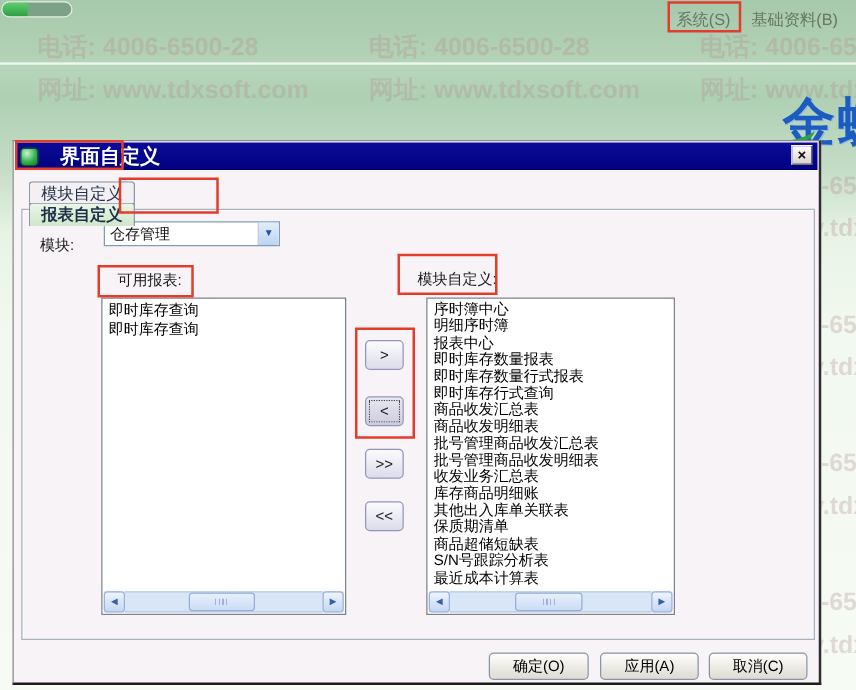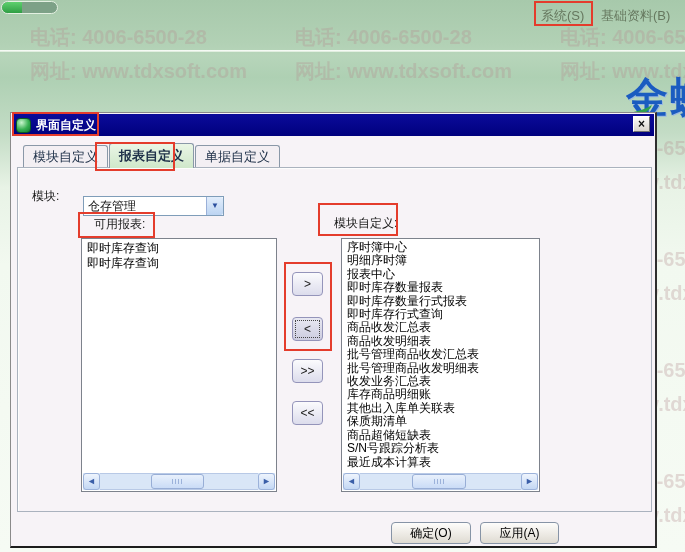--- a/index.html
+++ b/index.html
@@ -30,38 +30,38 @@
     white-space:nowrap; pointer-events:none; }
   
   .anno{ position:absolute; border:2px solid #e43c2c; pointer-events:none; z-index:50; }
   
   .dialog{ position:absolute; left:10px; top:112px; width:647px; height:436px;
     background:#f7f3f7; border:1px solid #8a8a8a; border-right:2px solid #2e2e2e; border-bottom:2px solid #1c1c1c; }
   .titlebar{ position:absolute; left:1px; top:1px; right:1px; height:22px;
     background:linear-gradient(180deg,#0b0b9a 0%,#00007e 100%); display:flex; align-items:center; }
   .dlg-icon{ width:15px; height:15px; margin-left:4px; border-radius:4px;
     background:radial-gradient(circle at 35% 28%,#c8f5cd,#37b052 55%,#0d7a2c); border:1px solid #0a5a22; }
-  .dlg-title{ color:#ffffff; font-size:12px; font-weight:bold; margin-left:5px; }
+  .dlg-title{ color:#ffffff; font-size:16px; font-weight:bold; margin-left:17px; }
   .close-btn{ position:absolute; right:5px; top:3px; width:17px; height:16px;
     background:linear-gradient(180deg,#fdfcfa,#d9d4cc); border:1px solid #707070;
     border-top-color:#ffffff; border-left-color:#ffffff; box-shadow:1px 1px 0 #404040 inset 0 0;
     font-size:12px; font-weight:bold; color:#111; text-align:center; line-height:14px; cursor:default; }
   
-  .tabs{ position:absolute; left:12px; top:32px; height:23px; display:flex; }
+  .tabs{ position:absolute; left:12px; top:32px; height:23px; display:flex;flex-direction:column; }
   .tab{ height:23px; padding:0 9px; font-size:13px; color:#20324a; border:1px solid #8a98a8;
     border-bottom:none; border-radius:3px 3px 0 0; background:#f3eff3; margin-right:1px;
     display:flex; align-items:center; cursor:default; }
   .tab.active{ background:linear-gradient(180deg,#eaf6e6,#cfe7ca); height:25px; margin-top:-2px;
     font-weight:bold; position:relative; z-index:2; }
   .panel{ position:absolute; left:6px; top:54px; width:635px; height:345px;
     border:1px solid #aab2be; box-shadow:inset 1px 1px 0 #fdfdfd; background:#f7f3f7; }
   
   .lbl{ position:absolute; font-size:12px; color:#1a1a1a; }
   .module-label{ left:21px; top:75px; }
-  .combo{ position:absolute; left:72px; top:83px; width:141px; height:20px; background:#ffffff;
+  .combo{ position:absolute; left:72px; top:64px; width:141px; height:20px; background:#ffffff;
     border:1px solid #7f9db9; display:flex; align-items:center; }
   .combo-value{ flex:1; font-size:12px; padding-left:4px; color:#111; }
   .combo-btn{ width:17px; height:18px; background:linear-gradient(180deg,#e2edfb,#bcd4f2);
     border-left:1px solid #9ab0d8; border-radius:0 2px 2px 0; text-align:center; font-size:8px; color:#2b4f9e; line-height:18px; }
   .avail-label{ left:83px; top:103px; }
   .curr-label{ left:323px; top:102px; }
   
   .listbox{ position:absolute; top:125px; height:254px; background:#ffffff;
     border:1px solid #7d828c; overflow:hidden; }
   .list-left{ left:70px; width:196px; }
@@ -211,20 +211,21 @@
       </div>
     </div>
 
     <div class="xfer x1">&gt;</div>
     <div class="xfer x2 focused">&lt;</div>
     <div class="xfer x3">&gt;&gt;</div>
     <div class="xfer x4">&lt;&lt;</div>
 
     <div class="fbtn f1">确定(O)</div>
     <div class="fbtn f2">应用(A)</div>
+    <div class="fbtn f3">取消(C)</div>
 
     <div class="anno" style="left:1px; top:-1px; width:87px; height:24px;"></div>
     <div class="anno" style="left:84px; top:29px; width:80px; height:29px;"></div>
     <div class="anno" style="left:67px; top:99px; width:77px; height:26px;"></div>
     <div class="anno" style="left:307px; top:90px; width:80px; height:33px;"></div>
     <div class="anno" style="left:273px; top:149px; width:48px; height:89px;"></div>
   </div>
 
   <div class="anno" style="left:534px; top:1px; width:59px; height:25px;"></div>
 

